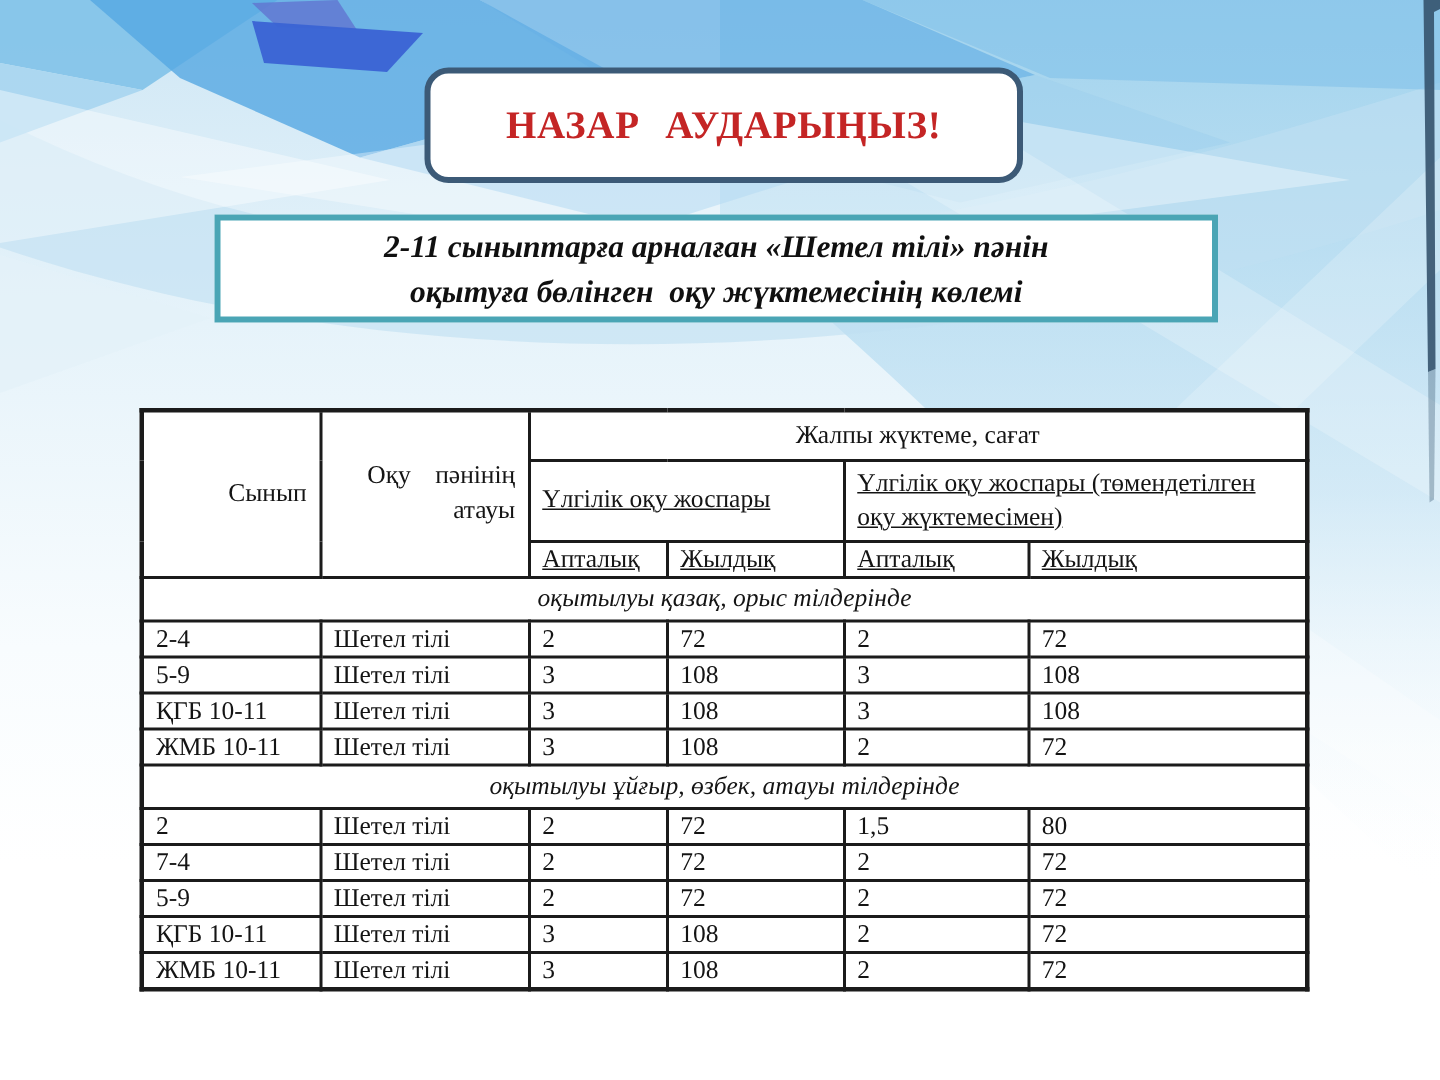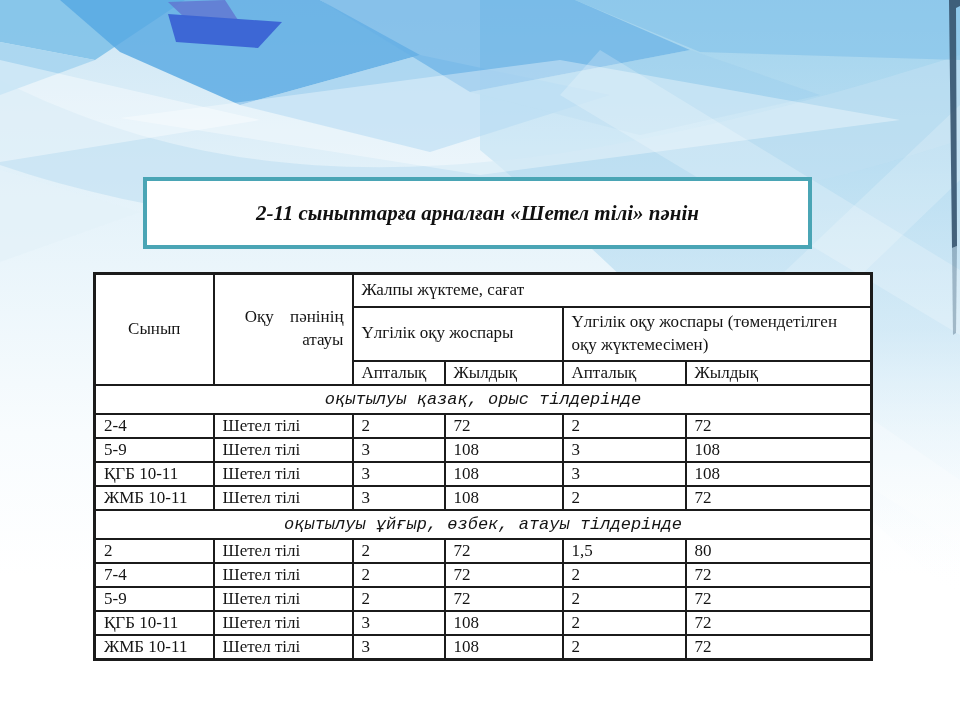--- a/index.html
+++ b/index.html
@@ -14,46 +14,46 @@
     position:absolute;left:283px;top:45px;width:399px;height:77px;
     background:#ffffff;border:4px solid #3c5a77;border-radius:16px;
     display:flex;align-items:center;justify-content:center;box-sizing:border-box;
   }
   .title-box span{
     color:#c42525;font-weight:bold;font-size:26px;letter-spacing:0.5px;word-spacing:10px;
   }
 
   
   .subtitle-box{
-    position:absolute;left:143px;top:177px;width:669px;height:72px;
+    position:absolute;left:143px;top:143px;width:669px;height:72px;
     background:#ffffff;border:4px solid #4aa5b5;box-sizing:border-box;
     display:flex;flex-direction:column;align-items:center;justify-content:center;
     text-align:center;
   }
   .subtitle-box div{
     color:#101010;font-weight:bold;font-style:italic;font-size:21px;line-height:1.45;
     white-space:pre;
   }
 
   
   table.load-table{
     position:absolute;left:93px;top:272px;width:777px;
     border-collapse:collapse;background:#ffffff;table-layout:fixed;
     font-size:17px;color:#141414;
   }
   table.load-table td{
     border:2px solid #1b1b1b;padding:1px 8px;vertical-align:middle;
     overflow:hidden;
   }
   table.load-table{border:3px solid #1b1b1b;}
-  tr.h1{height:33px;} tr.h1 td{text-align:left;}
-  tr.h2{height:54px;} tr.h2 td{line-height:1.3;}
-  tr.h3{height:15px;}
+  tr.h1{height:33px;} tr.h1 td{text-align:center;}
+  tr.h2{height:54px;text-decoration:underline;} tr.h2 td{line-height:1.3;}
+  tr.h3{height:15px;text-decoration:underline;}
   tr.section{height:29px;}
-  tr.section td{text-align:center;font-style:italic;font-family:Liberation Mono, monospace;}
+  tr.section td{text-align:center;font-style:italic;}
   tr.data{height:16px;}
   td.c-class{vertical-align:middle;}
   td.c-subject{word-spacing:12px;line-height:1.35;}
 </style>
 </head>
 <body>
 
 <div class="slide">
 
   <svg class="bg" viewBox="0 0 960 720" xmlns="http://www.w3.org/2000/svg">
@@ -91,37 +91,41 @@
     <path d="M0,170 L140,212 L0,262 Z" fill="#e3f1f9" opacity="0.8"></path>
 
     <path d="M600,50 L960,270 L960,335 L560,95 Z" fill="#ffffff" opacity="0.22"></path>
     <path d="M960,105 L660,390 L705,425 L960,180 Z" fill="#ffffff" opacity="0.2"></path>
     <path d="M700,300 L960,480 L960,545 L660,352 Z" fill="#ffffff" opacity="0.25"></path>
 
     <path d="M949,0 L960,0 L960,6 L956,8 L957,246 L952,248 Z" fill="#35536e" opacity="0.9"></path>
     <path d="M957,246 L952,248 L953,335 L956,333 Z" fill="#35536e" opacity="0.35"></path>
   </svg>
 
+  <div class="title-box">
+    <span>НАЗАР АУДАРЫҢЫЗ!</span>
+  </div>
 
   <div class="subtitle-box">
     <div>2-11 сыныптарға арналған «Шетел тілі» пәнін</div>
+    <div>оқытуға бөлінген  оқу жүктемесінің көлемі</div>
   </div>
 
   <table class="load-table">
     <colgroup>
       <col style="width:119px">
         <col style="width:139px">
         <col style="width:92px">
       <col style="width:118px">
         <col style="width:123px">
         <col style="width:186px">
     </colgroup>
     <tbody>
       <tr class="h1">
-        <td rowspan="3" class="c-class" style="text-align:center">Сынып</td>
+        <td rowspan="3" class="c-class" style="text-align:right">Сынып</td>
         <td rowspan="3" class="c-subject" style="text-align:right">Оқу пәнінің атауы</td>
         <td colspan="4">Жалпы жүктеме, сағат</td>
       </tr>
       <tr class="h2">
         <td colspan="2">Үлгілік оқу жоспары</td>
         <td colspan="2">Үлгілік оқу жоспары (төмендетілген оқу жүктемесімен)</td>
       </tr>
       <tr class="h3">
         <td>Апталық</td>
         <td>Жылдық</td>

